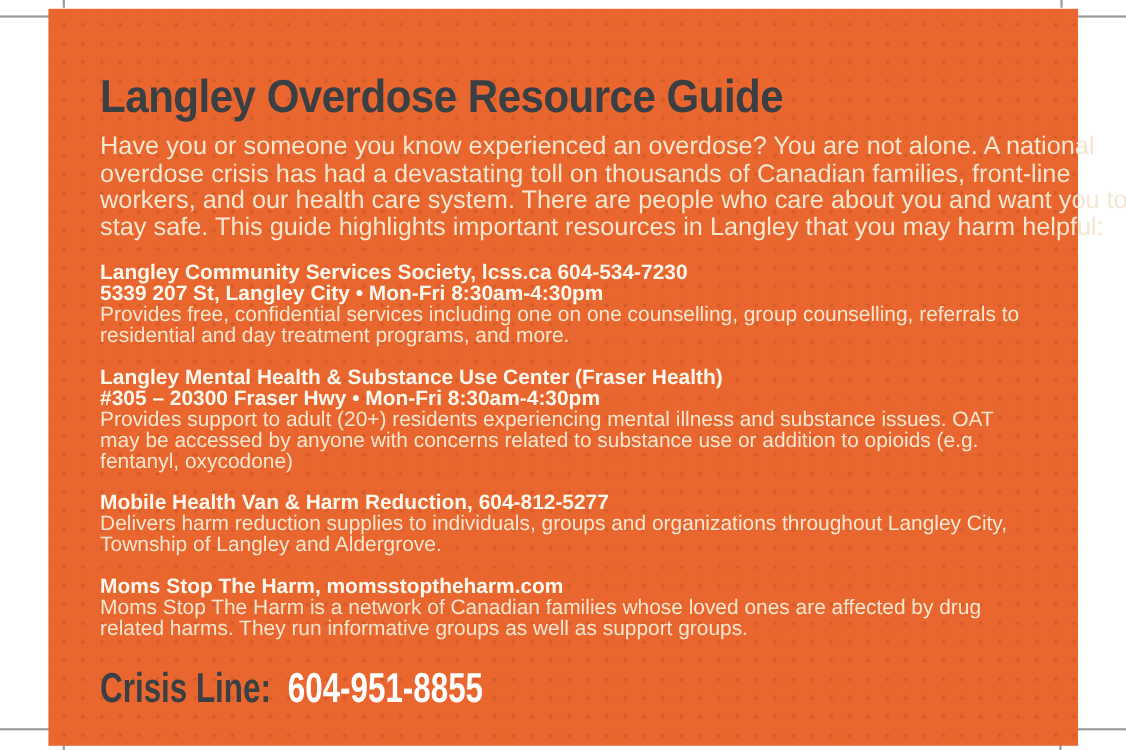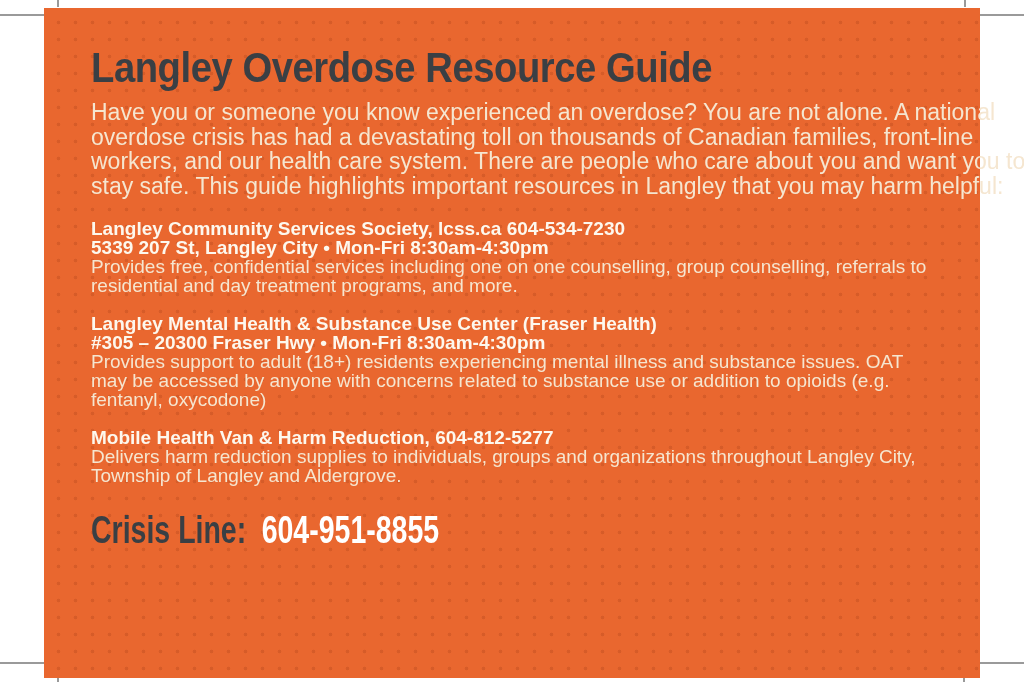--- a/index.html
+++ b/index.html
@@ -26,21 +26,21 @@
     width: 936px;
     height: 670px;
     background-color: var(--card-bg);
     background-image: radial-gradient(circle, rgba(130,42,6,0.18) 1.7px, rgba(130,42,6,0) 2.1px);
     background-size: 17px 17px;
     background-position: 6px 6px;
   }
   .content {
     position: absolute;
     left: 47px;
-    top: 32px;
+    top: 52px;
     right: 38px;
   }
   .title {
     margin: 4px 0 8px 0;
     color: var(--title-color);
     font-size: 42px;
     font-weight: bold;
     letter-spacing: -0.5px;
     line-height: 1.15;
     white-space: nowrap;
@@ -118,28 +118,32 @@
 
       <div class="resource">
         <div class="resource-heading-line">Langley Community Services Society, lcss.ca 604-534-7230</div>
         <div class="resource-heading-line">5339 207 St, Langley City • Mon-Fri 8:30am-4:30pm</div>
         <p class="resource-description">Provides free, confidential services including one on one counselling, group counselling, referrals to residential and day treatment programs, and more.</p>
       </div>
 
       <div class="resource">
         <div class="resource-heading-line">Langley Mental Health &amp; Substance Use Center (Fraser Health)</div>
         <div class="resource-heading-line">#305 – 20300 Fraser Hwy • Mon-Fri 8:30am-4:30pm</div>
-        <p class="resource-description">Provides support to adult (18+) residents experiencing mental illness and substance issues. OAT may be accessed by anyone with concerns related to substance use or addition to opioids (e.g. fentanyl, oxycodone)</p>
+        <p class="resource-description">Provides support to adult (20+) residents experiencing mental illness and substance issues. OAT may be accessed by anyone with concerns related to substance use or addition to opioids (e.g. fentanyl, oxycodone)</p>
       </div>
 
       <div class="resource">
         <div class="resource-heading-line">Mobile Health Van &amp; Harm Reduction, 604-812-5277</div>
         <p class="resource-description">Delivers harm reduction supplies to individuals, groups and organizations throughout Langley City, Township of Langley and Aldergrove.</p>
       </div>
 
+      <div class="resource">
+        <div class="resource-heading-line">Moms Stop The Harm, momsstoptheharm.com</div>
+        <p class="resource-description">Moms Stop The Harm is a network of Canadian families whose loved ones are affected by drug related harms. They run informative groups as well as support groups.</p>
+      </div>
 
       <div class="crisis">
         <span class="crisis-label">Crisis Line:</span>
         <span class="crisis-number">604-951-8855</span>
       </div>
 
     </div>
   </div>
 </div>
 

